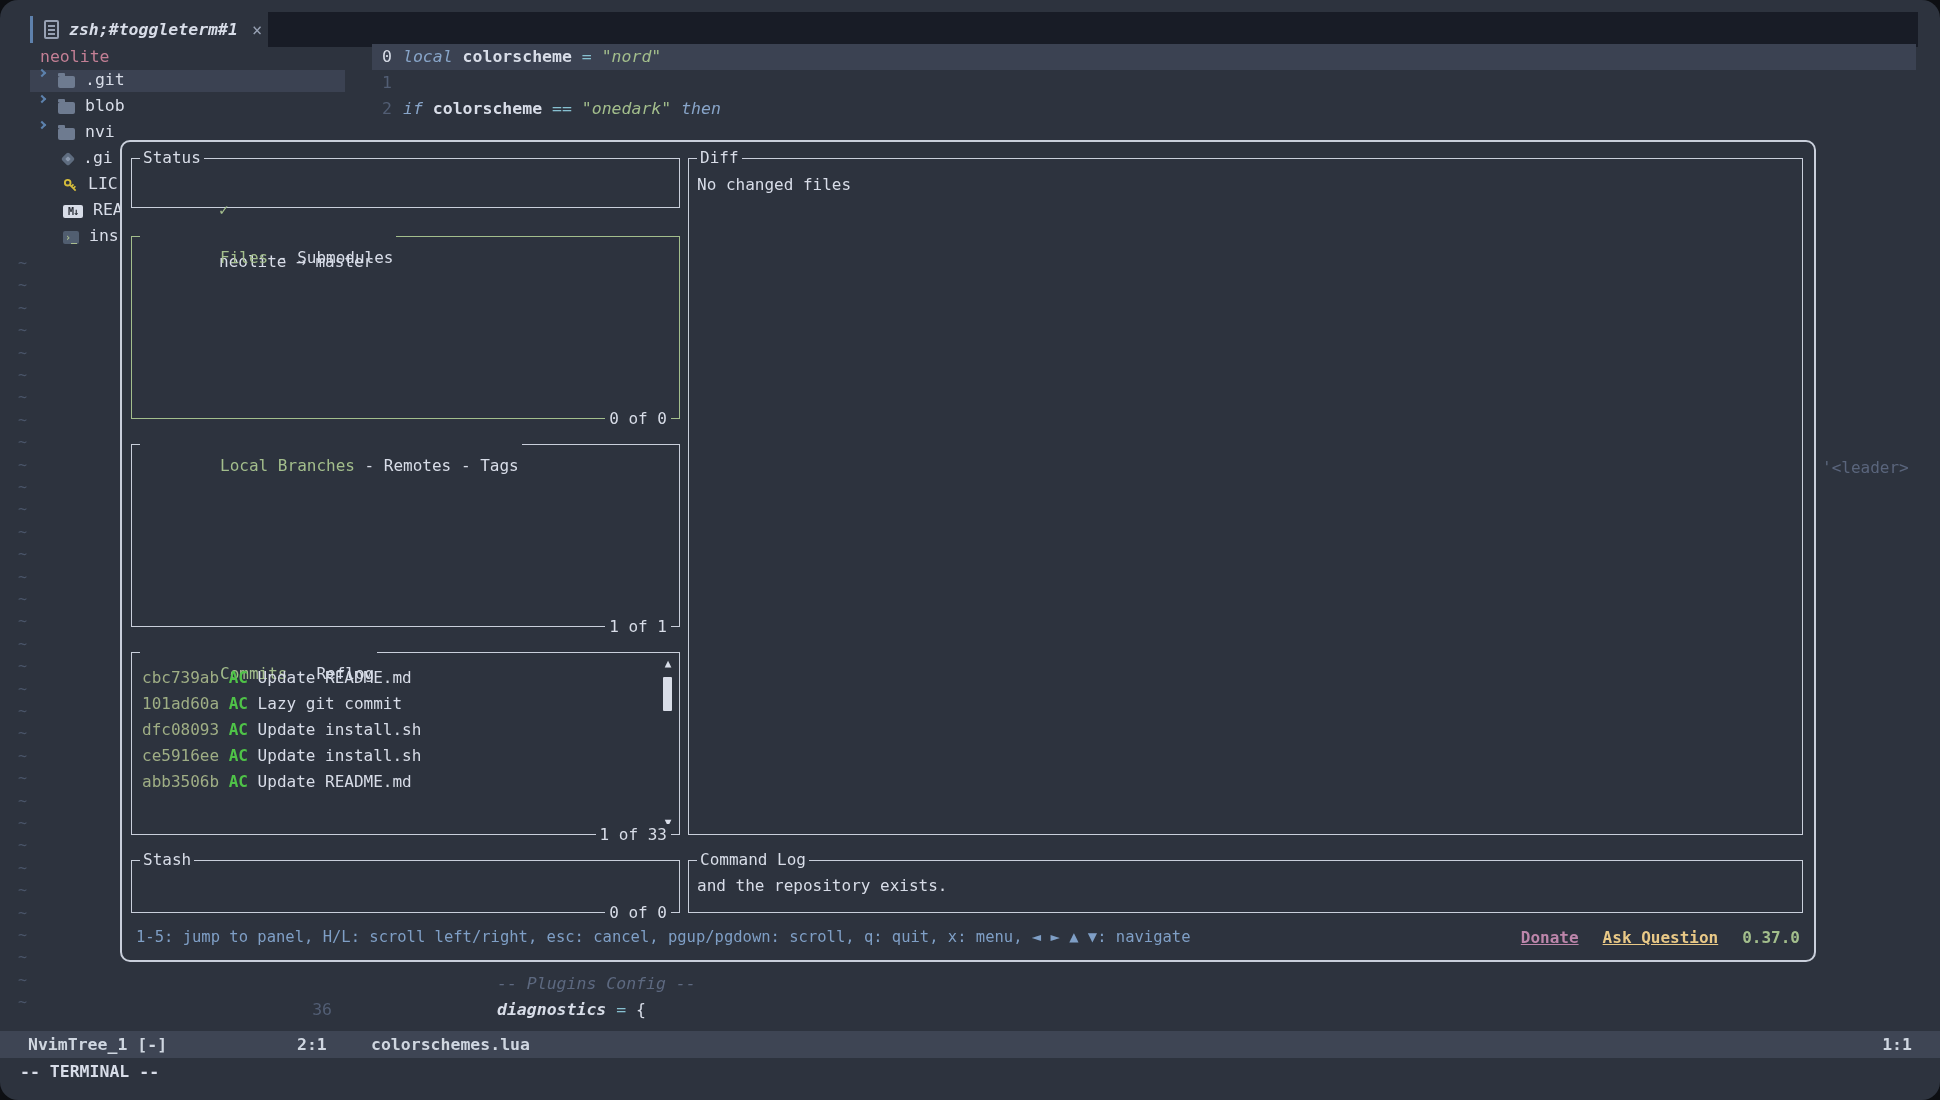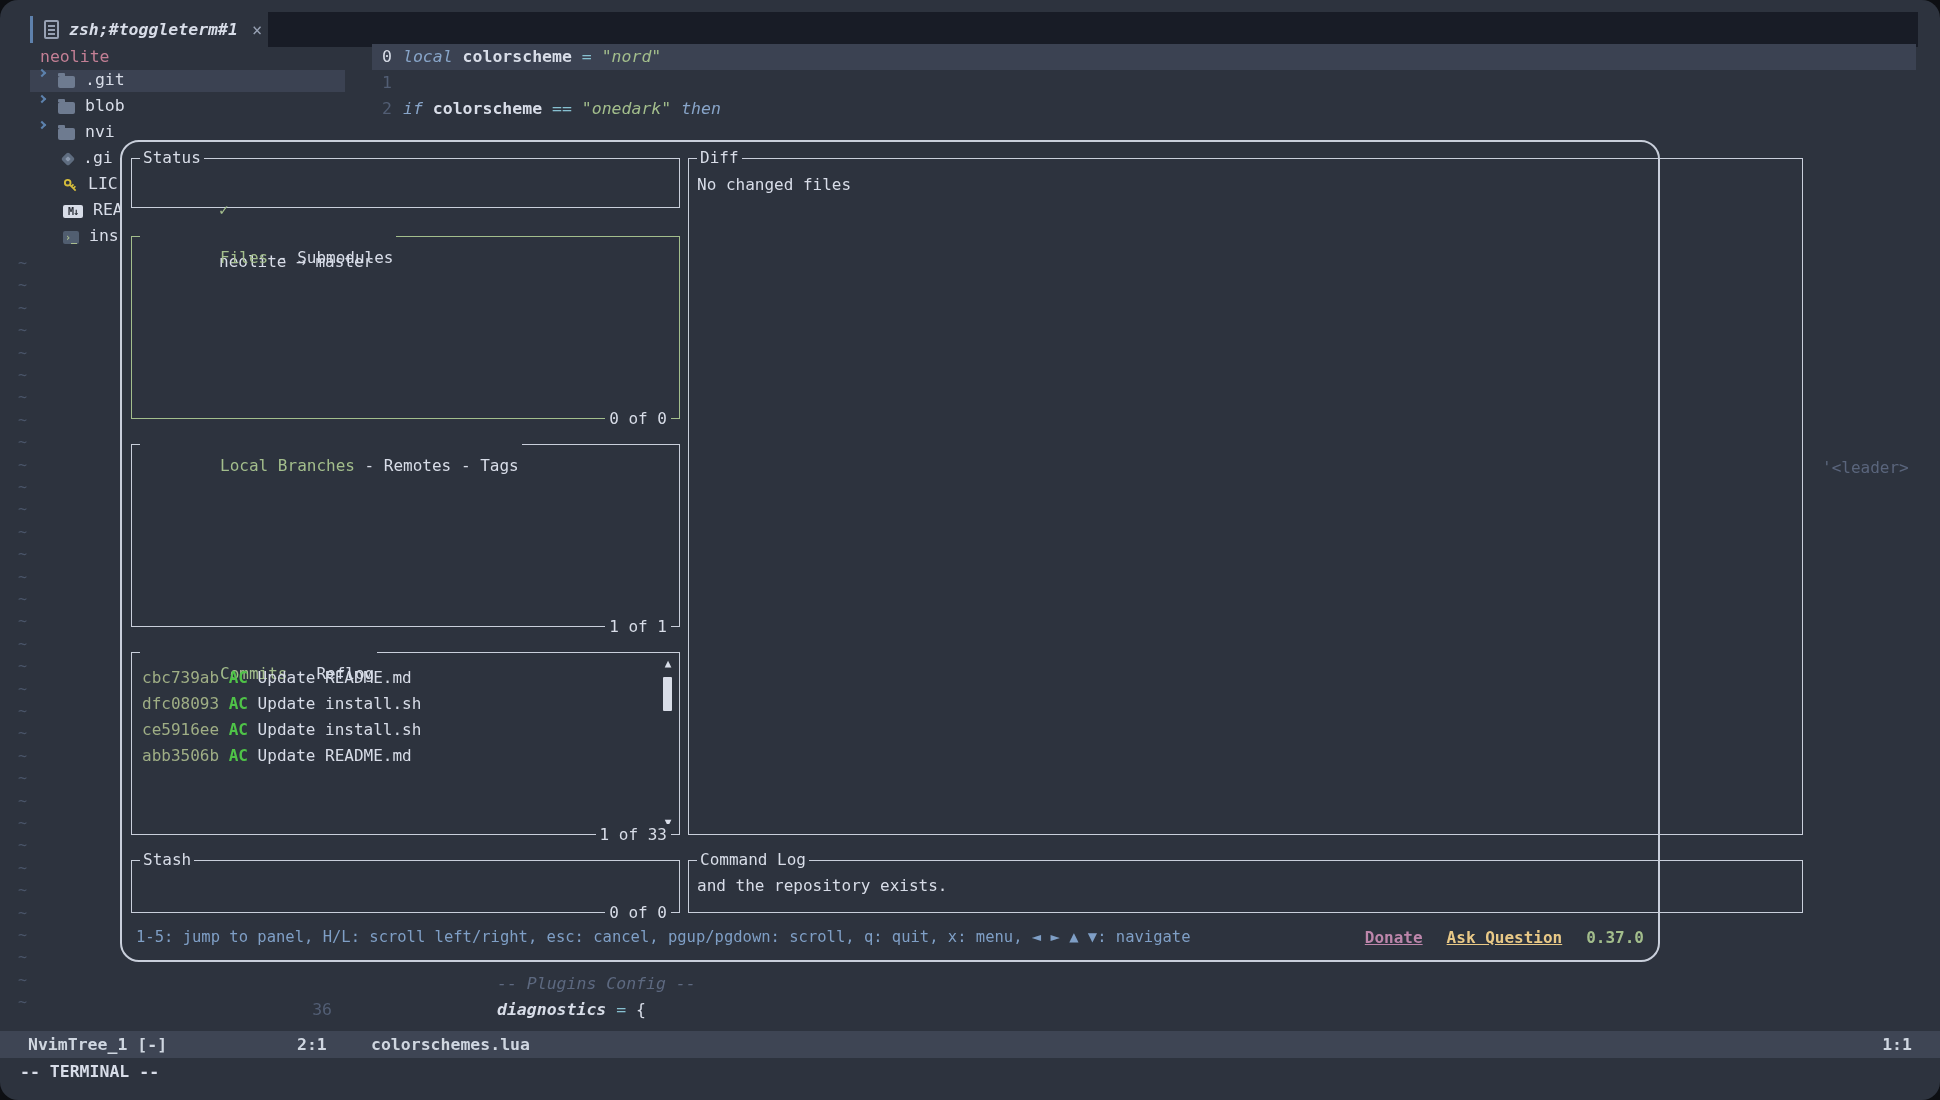--- a/index.html
+++ b/index.html
@@ -55,22 +55,22 @@
   .tok-var{color:var(--fg);font-weight:700}
   .tok-var-i{color:var(--fg);font-weight:700;font-style:italic}
   .tok-op{color:var(--cyan)}
   .tok-str{color:var(--green);font-style:italic}
   .tok-comment{color:var(--comment);font-style:italic}
   .tok-brace{color:var(--fg)}
   .leader-hint{position:absolute;left:1822px;top:455px;height:26px;line-height:26px;
     color:#5a657c;font-size:16px}
 
   
-  .lg-float{position:absolute;left:120px;top:140px;width:1540px;height:822px;background:var(--bg);
-    border:2px solid var(--border);border-radius:19px;z-index:5}
+  .lg-float{position:absolute;left:120px;top:140px;width:1696px;height:822px;background:var(--bg);
+    border:2px solid var(--border);border-radius:10px;z-index:5}
   .lg-panel{position:absolute;border:1.5px solid var(--border)}
   .lg-panel.focused{border-color:var(--green)}
   .lg-title{position:absolute;top:-12px;left:8px;background:var(--bg);padding:0 3px;height:22px;
     line-height:22px;white-space:pre;font-size:16px}
   .t-green{color:var(--green)}
   .t-white{color:var(--fg)}
   .lg-count{position:absolute;bottom:-12px;right:8px;background:var(--bg);padding:0 4px;height:22px;
     line-height:22px;color:var(--fg);font-size:16px;white-space:pre}
   .lg-row{position:absolute;left:10px;right:24px;height:26px;line-height:26px;white-space:pre;font-size:16px}
   .commit-list{position:absolute;left:10px;right:26px;top:12px}
@@ -253,20 +253,21 @@
       </div>
       <div class="lg-count">1 of 1</div>
     </div>
 
     <div class="lg-panel" style="left:9px;top:510px;width:549px;height:183px">
       <div class="lg-title">
         <span class="t-green">Commits</span><span class="t-white"> - Reflog</span>
       </div>
       <div class="commit-list" id="commit-list">
           <div class="commit-row"><span class="c-hash">cbc739ab</span><span> </span><span class="c-author">AC</span><span> </span><span class="c-msg">Update README.md</span></div>
+          <div class="commit-row"><span class="c-hash">101ad60a</span><span> </span><span class="c-author">AC</span><span> </span><span class="c-msg">Lazy git commit</span></div>
           <div class="commit-row"><span class="c-hash">dfc08093</span><span> </span><span class="c-author">AC</span><span> </span><span class="c-msg">Update install.sh</span></div>
           <div class="commit-row"><span class="c-hash">ce5916ee</span><span> </span><span class="c-author">AC</span><span> </span><span class="c-msg">Update install.sh</span></div>
           <div class="commit-row"><span class="c-hash">abb3506b</span><span> </span><span class="c-author">AC</span><span> </span><span class="c-msg">Update README.md</span></div>
         </div>
       <div class="scrollbar">
         <div class="scroll-arrow" style="top:2px">▲</div>
         <div class="scroll-thumb"></div>
         <div class="scroll-arrow" style="bottom:2px">▼</div>
       </div>
       <div class="lg-count">1 of 33</div>

